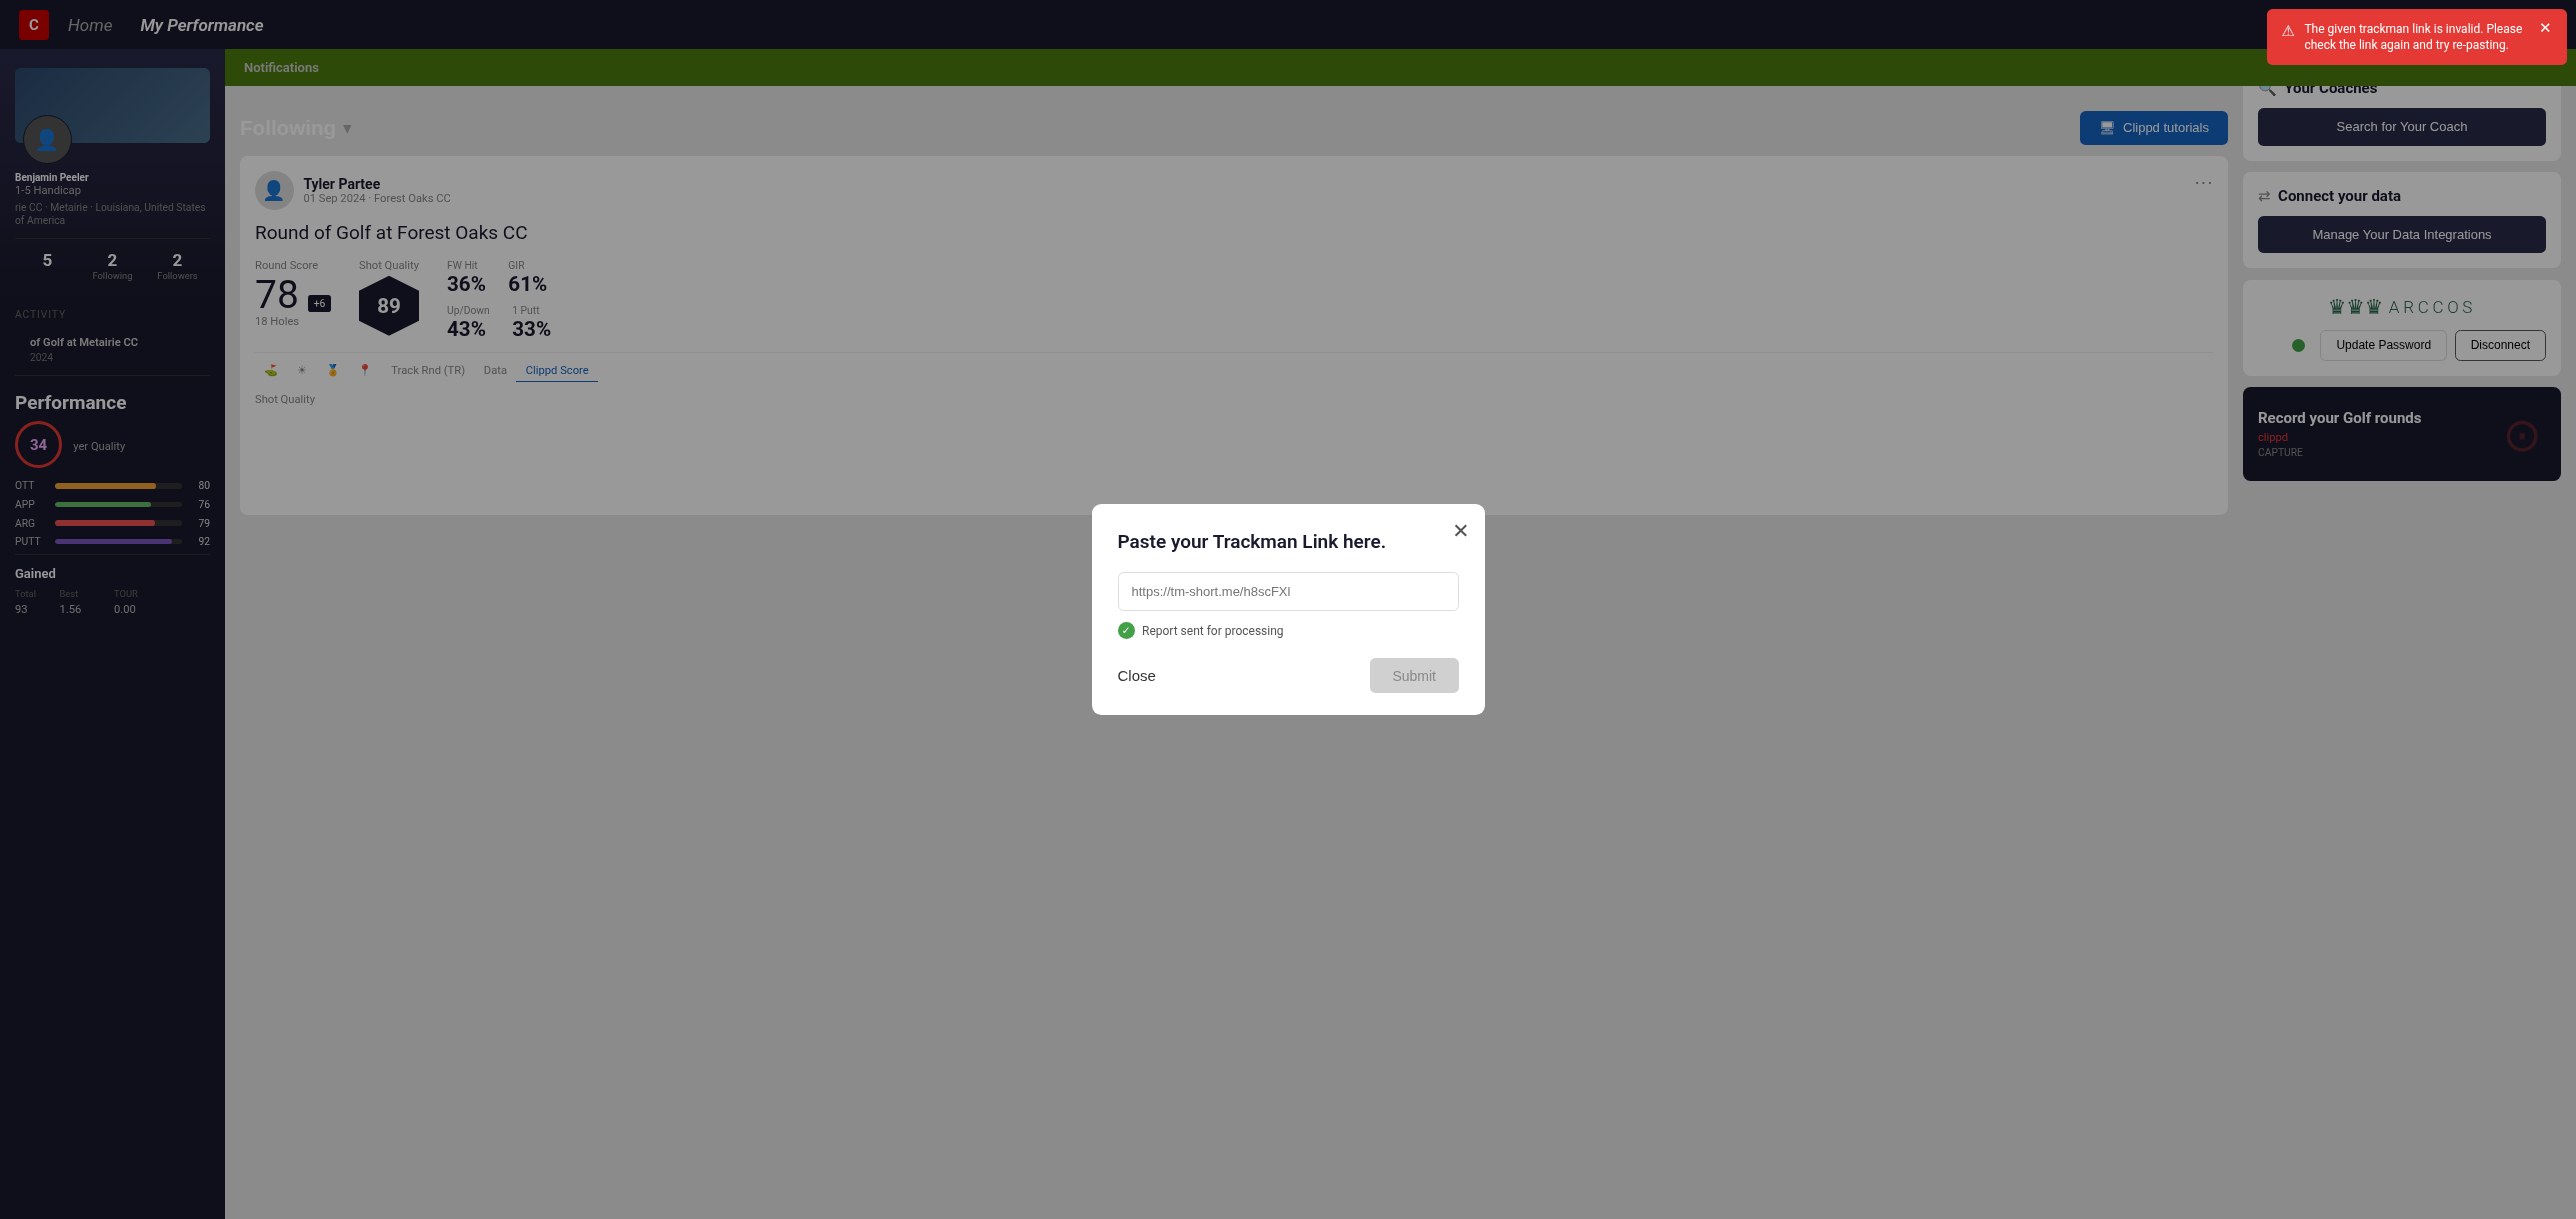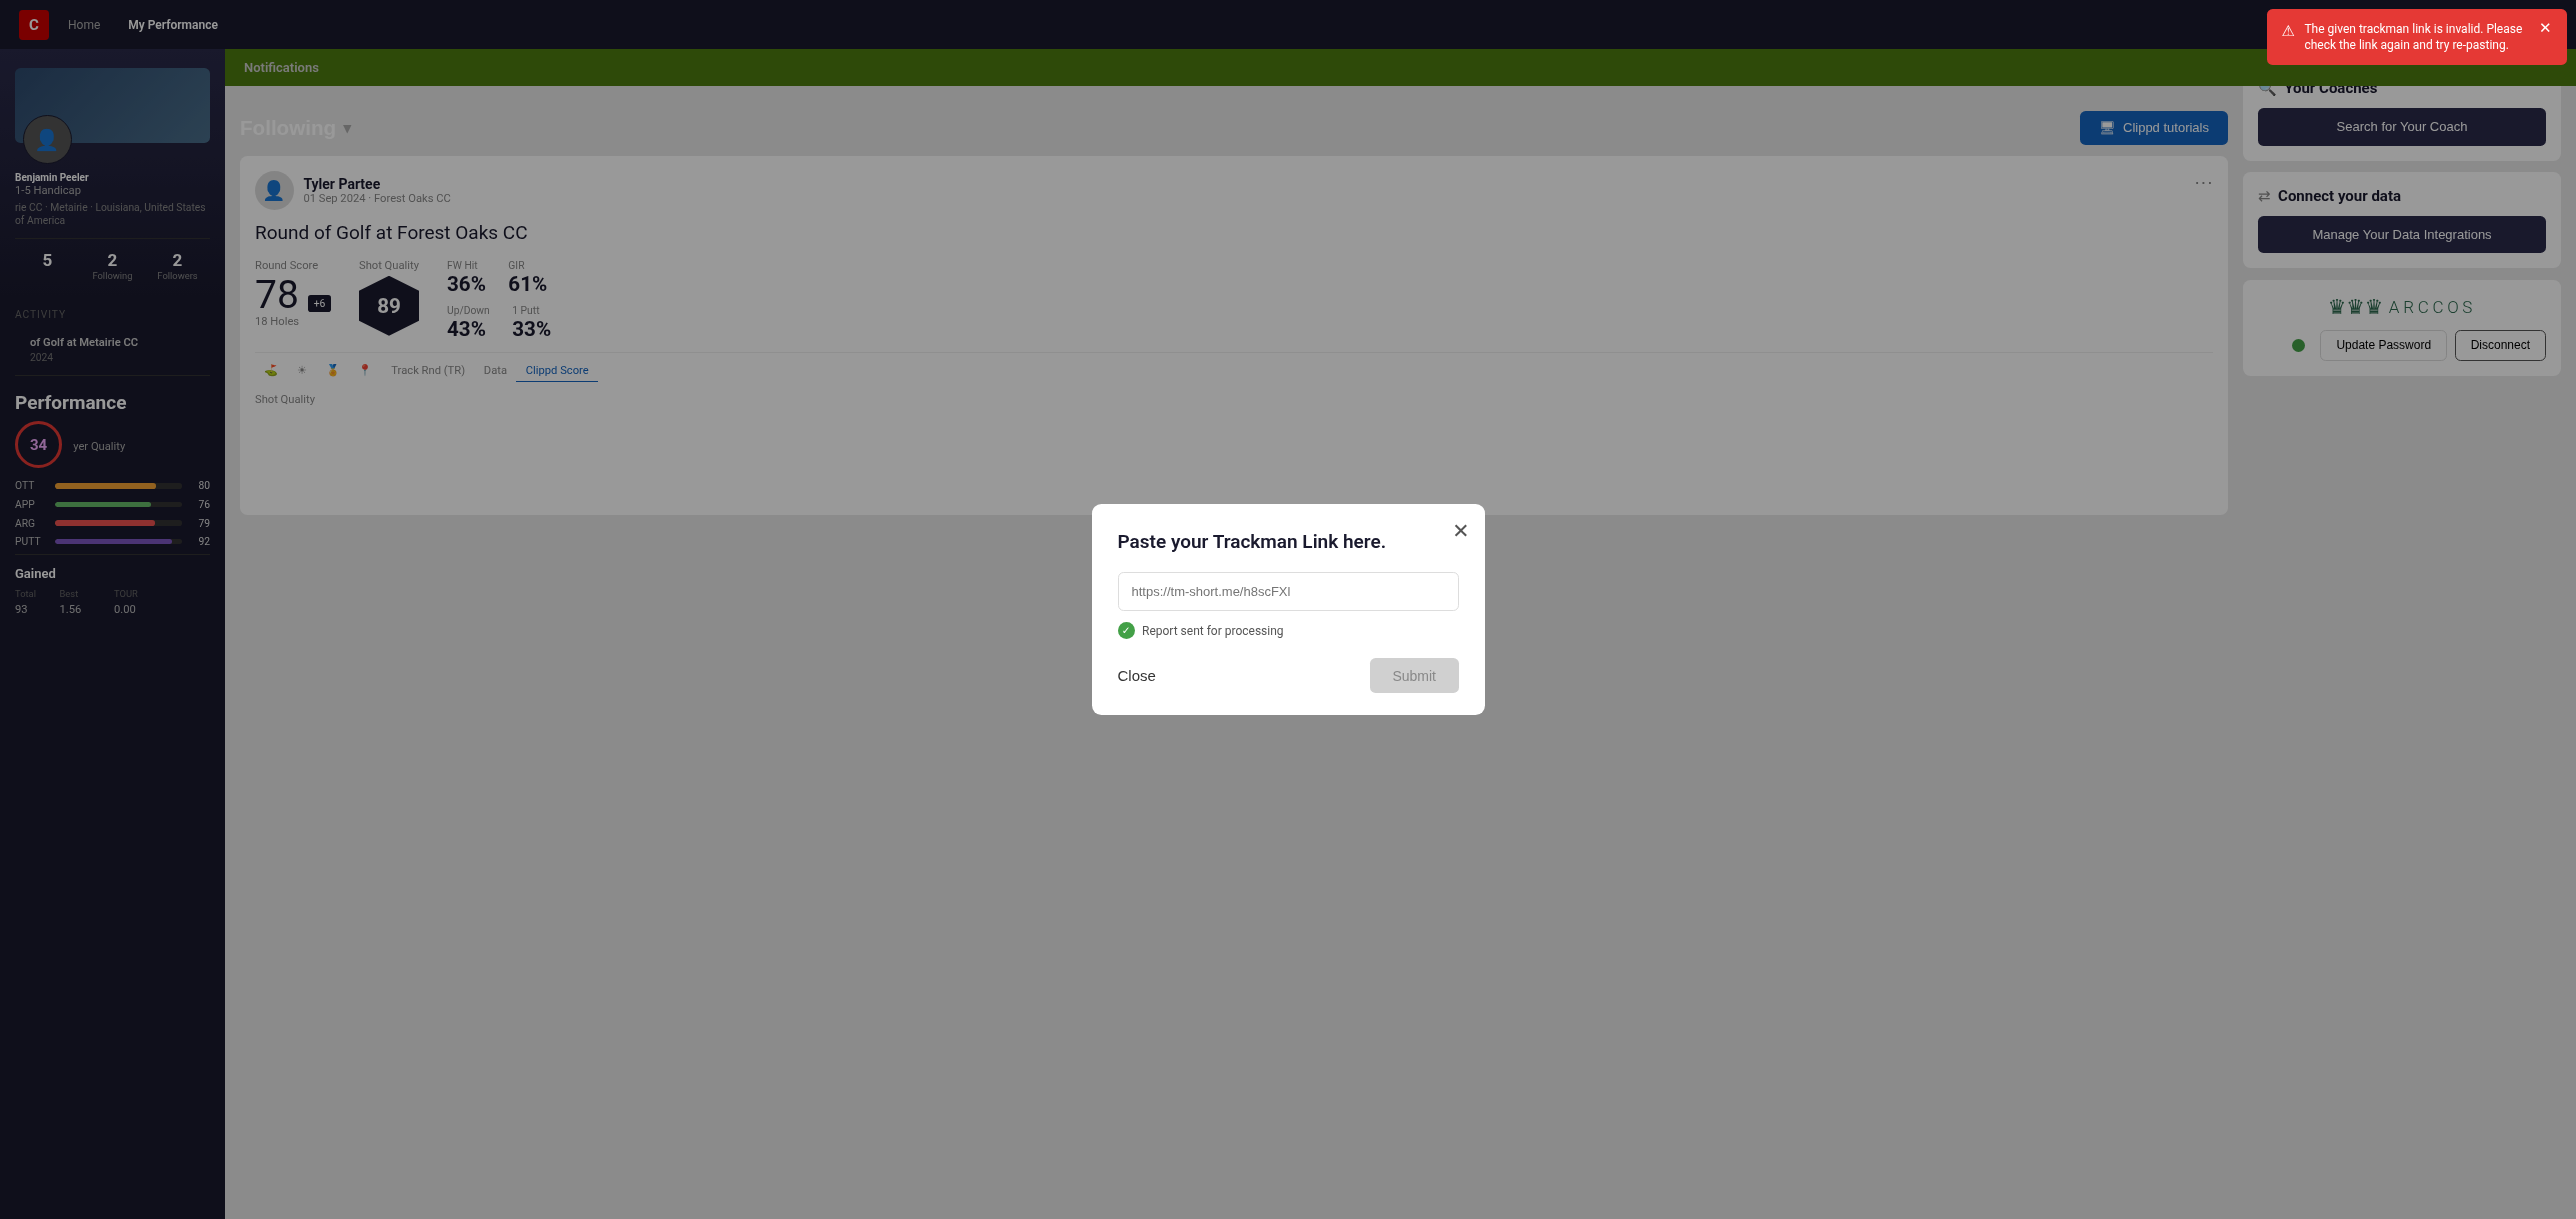--- a/index.html
+++ b/index.html
@@ -34,23 +34,24 @@
       font-size: 15px;
       margin-right: 19px;
     }
     .nav-links {
       display: flex;
       gap: 28px;
       flex: 1;
     }
     .nav-link {
       color: #aaa;
-      font-size: 12px;
+      font-size: 17px;
       cursor: pointer;
       text-decoration: none;
+      font-style: italic;
     }
     .nav-link.active {
       color: #ffffff;
       font-weight: 600;
     }
     .nav-actions {
       display: flex;
       align-items: center;
       gap: 15px;
     }
@@ -932,20 +933,28 @@
           <span style="font-size:20.6px;color:#2d6a4f;">♛♛♛</span>
           <span class="arccos-logo" style="font-size:17px;color:#2d6a4f;letter-spacing:3.7px;font-weight:300;">ARCCOS</span>
         </div>
         <div class="arccos-actions">
           <div class="connected-dot"></div>
           <button class="outline-btn">Update Password</button>
           <button class="outline-btn-dark">Disconnect</button>
         </div>
       </div>
 
+      <div class="record-card">
+        <div class="record-card-content">
+          <div class="record-card-title">Record your Golf rounds</div>
+          <div style="font-size:11.2px;color:#e53935;margin-top:3.7px;">clippd</div>
+          <div style="font-size:10.3px;color:#888;margin-top:1.9px;">CAPTURE</div>
+        </div>
+        <div class="record-logo" style="font-size:47px;color:rgba(229,57,53,0.3);right:19px;position:absolute;top:50%;transform:translateY(-50%);">⊙</div>
+      </div>
     </div>
   </div>
 </div>
 
 <div class="modal-overlay">
   <div class="modal">
     <button class="modal-close">✕</button>
     <div class="modal-title">Paste your Trackman Link here.</div>
     <input class="modal-input" type="text" placeholder="https://tm-short.me/h8scFXl" style="">
     <div class="modal-success">

